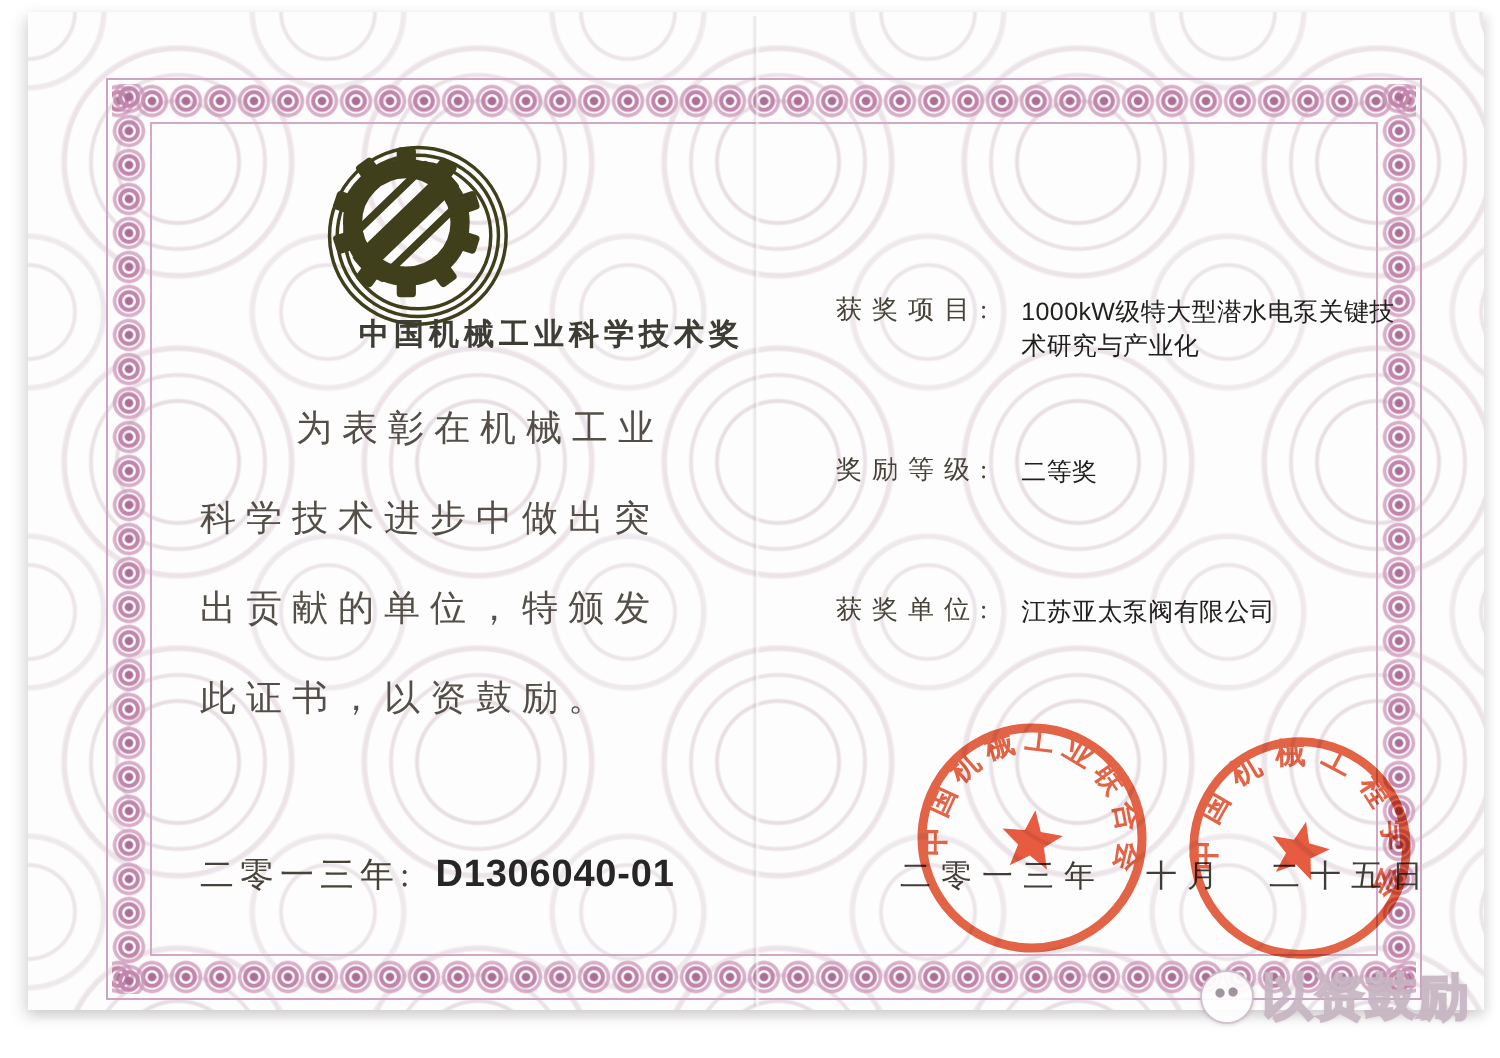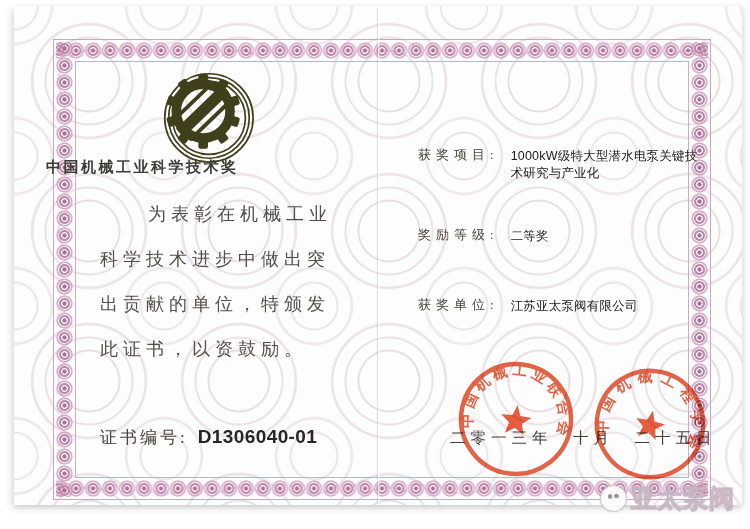--- a/index.html
+++ b/index.html
@@ -39,21 +39,21 @@
   .strip-left{left:0;top:0;bottom:0;width:17px;}
   .strip-right{right:0;top:0;bottom:0;width:17px;}
   
   .fold{
     position:absolute;left:50%;top:2px;bottom:2px;width:4px;margin-left:-2px;
     background:linear-gradient(90deg, rgba(0,0,0,0), rgba(110,100,105,.16) 40%, rgba(255,255,255,.7) 62%, rgba(0,0,0,0));
   }
   
   .logo-wrap{position:absolute;left:145px;top:62px;width:96px;height:96px;text-align:center;}
   .org-title{
-    position:absolute;left:32px;top:152px;width:310px;text-align:left;
+    position:absolute;left:48px;top:152px;width:310px;text-align:right;
     font-size:15px;letter-spacing:2.5px;color:#3e3d35;font-weight:600;
     font-family:"Liberation Sans","DejaVu Sans",sans-serif;
   }
   .body-text{
     position:absolute;left:86px;top:186px;width:246px;
     font-size:18px;line-height:45px;letter-spacing:5px;color:#534e47;
     text-indent:48px;font-weight:500;word-break:break-all;
   }
   .certno-row{position:absolute;left:86px;top:420px;white-space:nowrap;}
   .certno-label{font-size:17px;letter-spacing:3px;color:#474338;}
@@ -150,21 +150,21 @@
         </g>
       </g>
     </svg>
   </div>
 
   <div class="org-title">中国机械工业科学技术奖</div>
 
   <div class="body-text">为表彰在机械工业科学技术进步中做出突出贡献的单位，特颁发此证书，以资鼓励。</div>
 
   <div class="certno-row">
-    <span class="certno-label">证书编号:</span>
+    <span class="certno-label">二零一三年:</span>
     <span class="certno-value">D1306040-01</span>
   </div>
 
   <div class="field-row row-1">
     <span class="field-label">获奖项目:</span>
     <span class="field-value">1000kW级特大型潜水电泵关键技术研究与产业化</span>
   </div>
 
   <div class="field-row row-2">
     <span class="field-label">奖励等级:</span>
@@ -197,14 +197,14 @@
         <textPath href="#seal-arc-r" startOffset="50%" text-anchor="middle">中国机械工程学会</textPath>
       </text>
       <polygon fill="#e64a2b" points="60,46 64,56.5 75.2,57.1 66.5,64.1 69.4,74.9 60,68.8 50.6,74.9 53.5,64.1 44.8,57.1 56,56.5"></polygon>
     </svg>
   </div>
 
 </div>
 
 <div class="watermark">
   <span class="wm-icon"></span>
-  <span class="wm-text">亚太泵阀</span>
+  <span class="wm-text">以资鼓励</span>
 </div>
 
 </body></html>

